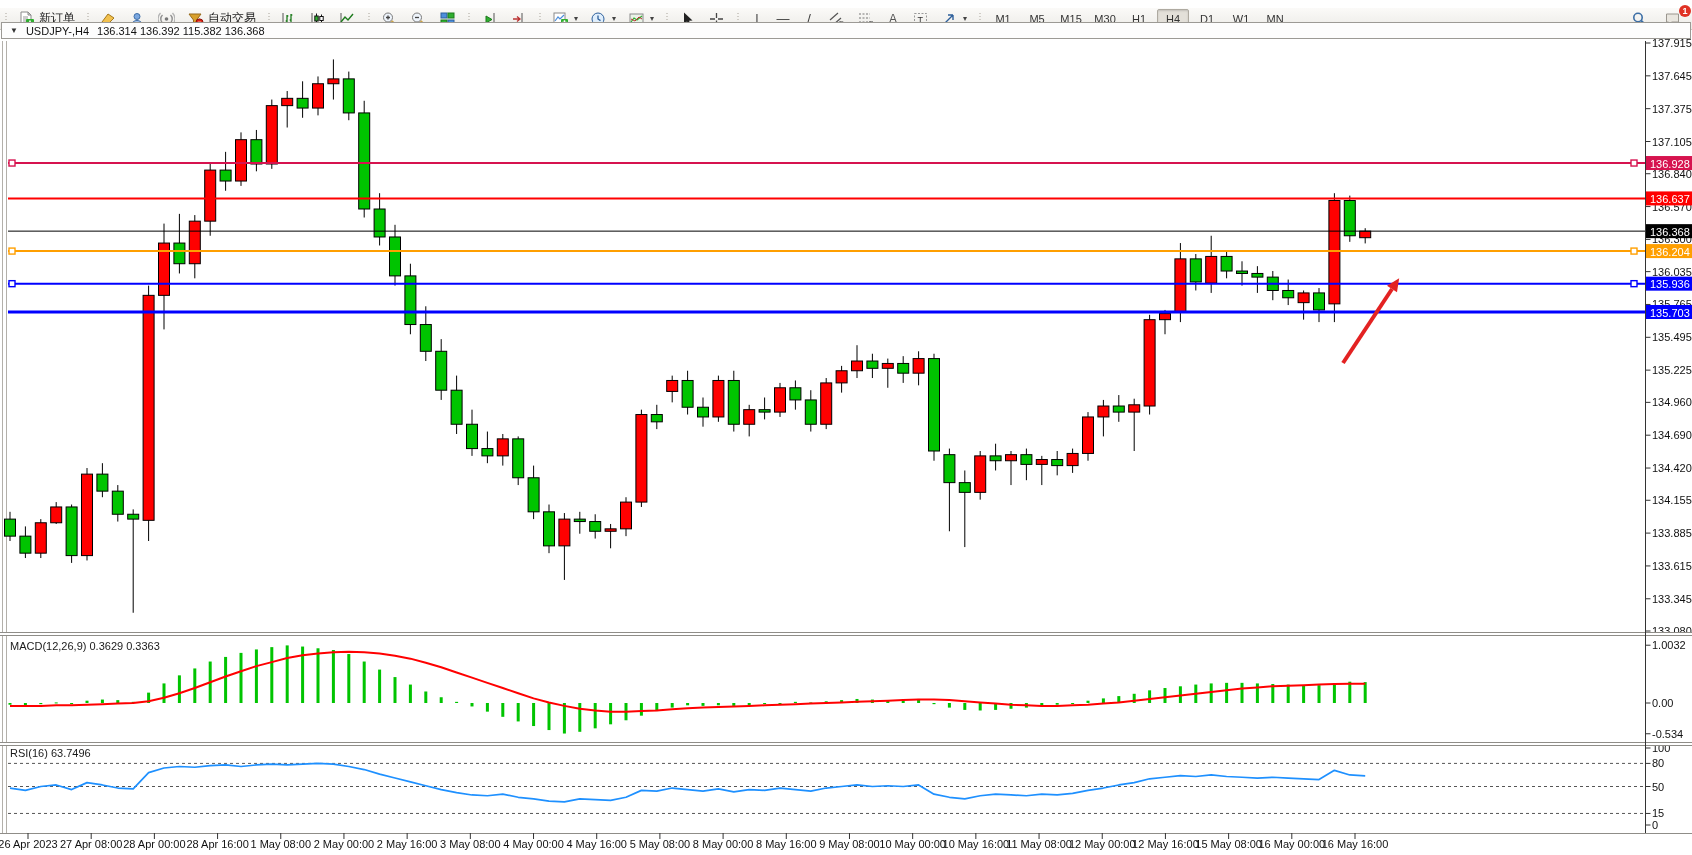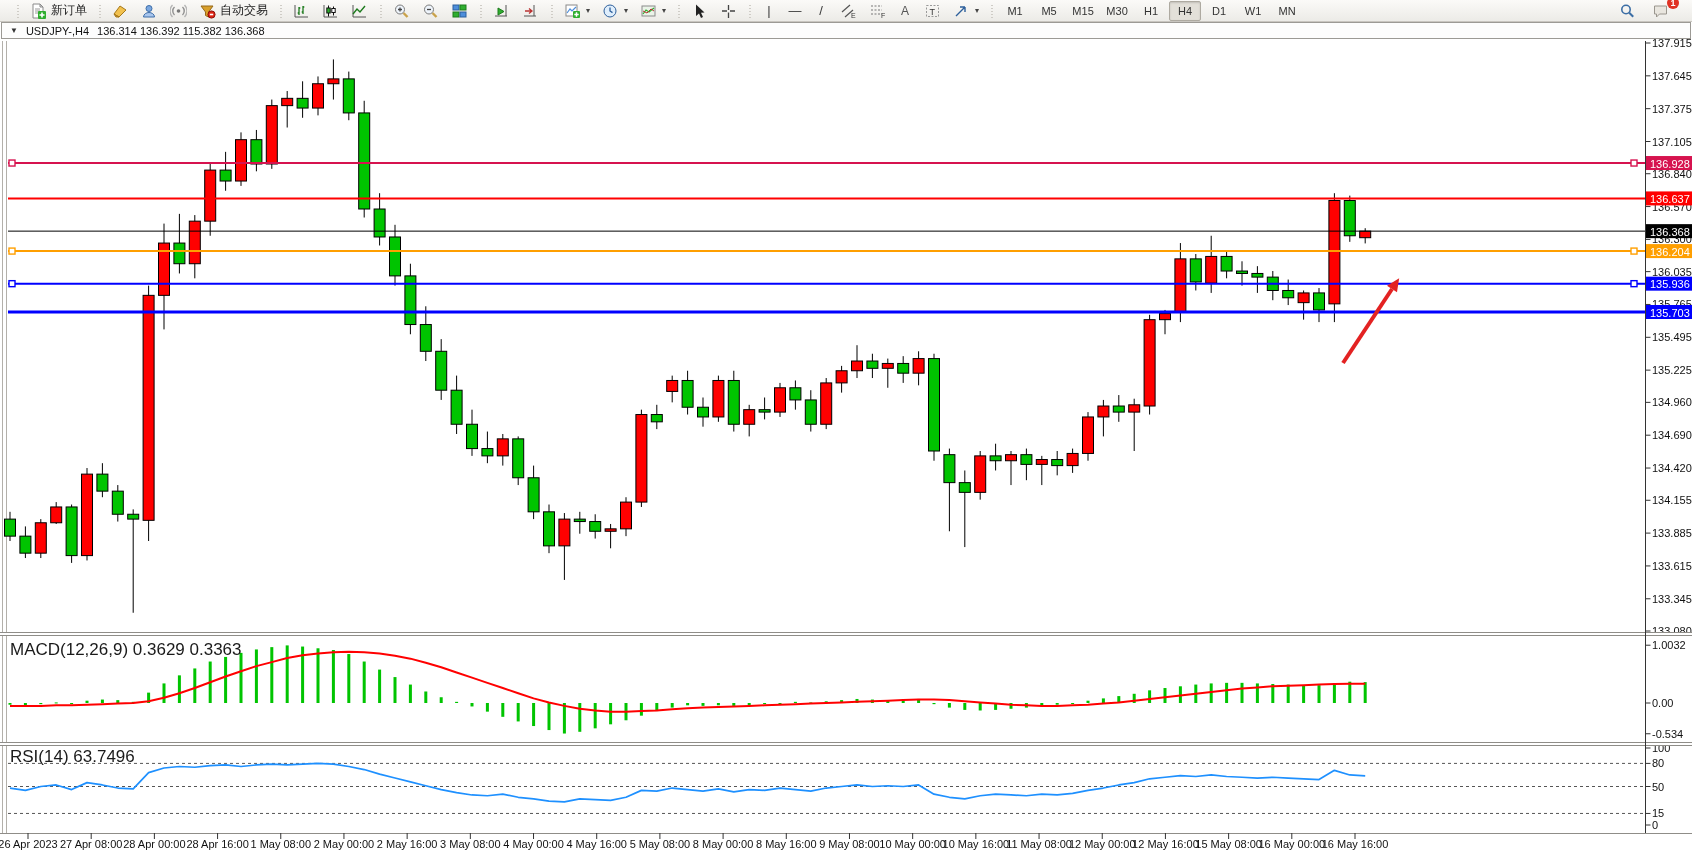--- a/index.html
+++ b/index.html
@@ -1,21 +1,21 @@
 <!DOCTYPE html>
 <html><head>
 <meta charset="utf-8">
 <style>
   html,body{margin:0;padding:0;background:#fff;}
   #app{position:relative;width:1692px;height:855px;font-family:"Liberation Sans",sans-serif;
        overflow:hidden;background:#fff;border-bottom:1px solid #b7b4ae;}
   
-  #toolbar{position:absolute;left:0;top:0;width:1692px;height:22px;box-sizing:border-box;
+  #toolbar{position:absolute;left:0;top:8px;width:1692px;height:22px;box-sizing:border-box;
     background:linear-gradient(#fbfaf8,#ecebe7);border-bottom:1px solid #c9c6c0;
-    display:flex;align-items:center;padding:0 12px;gap:2px;font-size:12px;color:#222;}
+    display:flex;align-items:center;padding:0 0;gap:2px;font-size:12px;color:#222;}
   .tbtn{display:flex;align-items:center;gap:4px;height:20px;padding:0 4px;border:1px solid transparent;
         border-radius:2px;white-space:nowrap;cursor:default;}
   .grip{width:7px;height:16px;margin:0 2px;
         background:repeating-linear-gradient(#cfccc6 0 1px,transparent 1px 3px);
         background-size:2px 100%;background-repeat:no-repeat;background-position:3px 2px;}
   .caret{font-size:8px;color:#444;margin-left:1px;}
   .tficon{width:17px;height:16px;display:inline-block;}
   .tglyph{font-size:13px;color:#3a3a3a;width:14px;text-align:center;}
   .tfbtn{height:18px;min-width:24px;padding:0 3px;display:flex;align-items:center;justify-content:center;
          font-size:11px;font-weight:normal;color:#333;border:1px solid transparent;border-radius:2px;}
@@ -24,21 +24,21 @@
   .badge{position:absolute;top:-4px;right:-6px;background:#e03224;color:#fff;font-size:9px;
          font-weight:bold;border-radius:7px;min-width:12px;height:12px;line-height:12px;text-align:center;}
   
   #chart-header{position:absolute;left:1px;top:22px;width:1690px;height:17px;box-sizing:border-box;
     background:#fdfdfd;border:1px solid #9c9a95;display:flex;align-items:center;gap:8px;
     padding-left:8px;font-size:11px;color:#111;}
   #chart-header .tri{font-size:8px;color:#333;}
   
   #chart-region{position:absolute;left:0;top:39px;width:1444px;height:816px;}
   #chart-svg{position:absolute;left:0;top:0;}
-  .pane-label{position:absolute;font-size:17px;color:#1a1a1a;background:transparent;}
+  .pane-label{position:absolute;font-size:11px;color:#1a1a1a;background:transparent;}
   svg text{font-family:"Liberation Sans",sans-serif;}
 </style>
 </head>
 <body>
 
 <div id="app">
 
   <div id="toolbar">
     <div class="grip"></div>
 
@@ -689,15 +689,15 @@
           <text x="1291.8095238095239" y="848" font-size="11" fill="#111" text-anchor="middle">16 May 00:00</text>
           <line x1="1355" y1="833" x2="1355" y2="839" stroke="#333"></line>
           <text x="1355" y="848" font-size="11" fill="#111" text-anchor="middle">16 May 16:00</text>
         </g>
         <g>
           <line x1="1343" y1="363" x2="1392" y2="289" stroke="#e32222" stroke-width="4"></line>
           <polygon points="1399.1772654625645,278.16086440347397 1397.0026779676275,292.3125840596452 1386.9973220323725,285.6874159403548" fill="#e32222"></polygon>
         </g>
       </svg>
     <div class="pane-label" style="left:10px;top:601px;">MACD(12,26,9) 0.3629 0.3363</div>
-    <div class="pane-label" style="left:10px;top:708px;">RSI(14) 63.7496</div>
+    <div class="pane-label" style="left:10px;top:708px;">RSI(16) 63.7496</div>
   </div>
 </div>
 
 </body></html>

